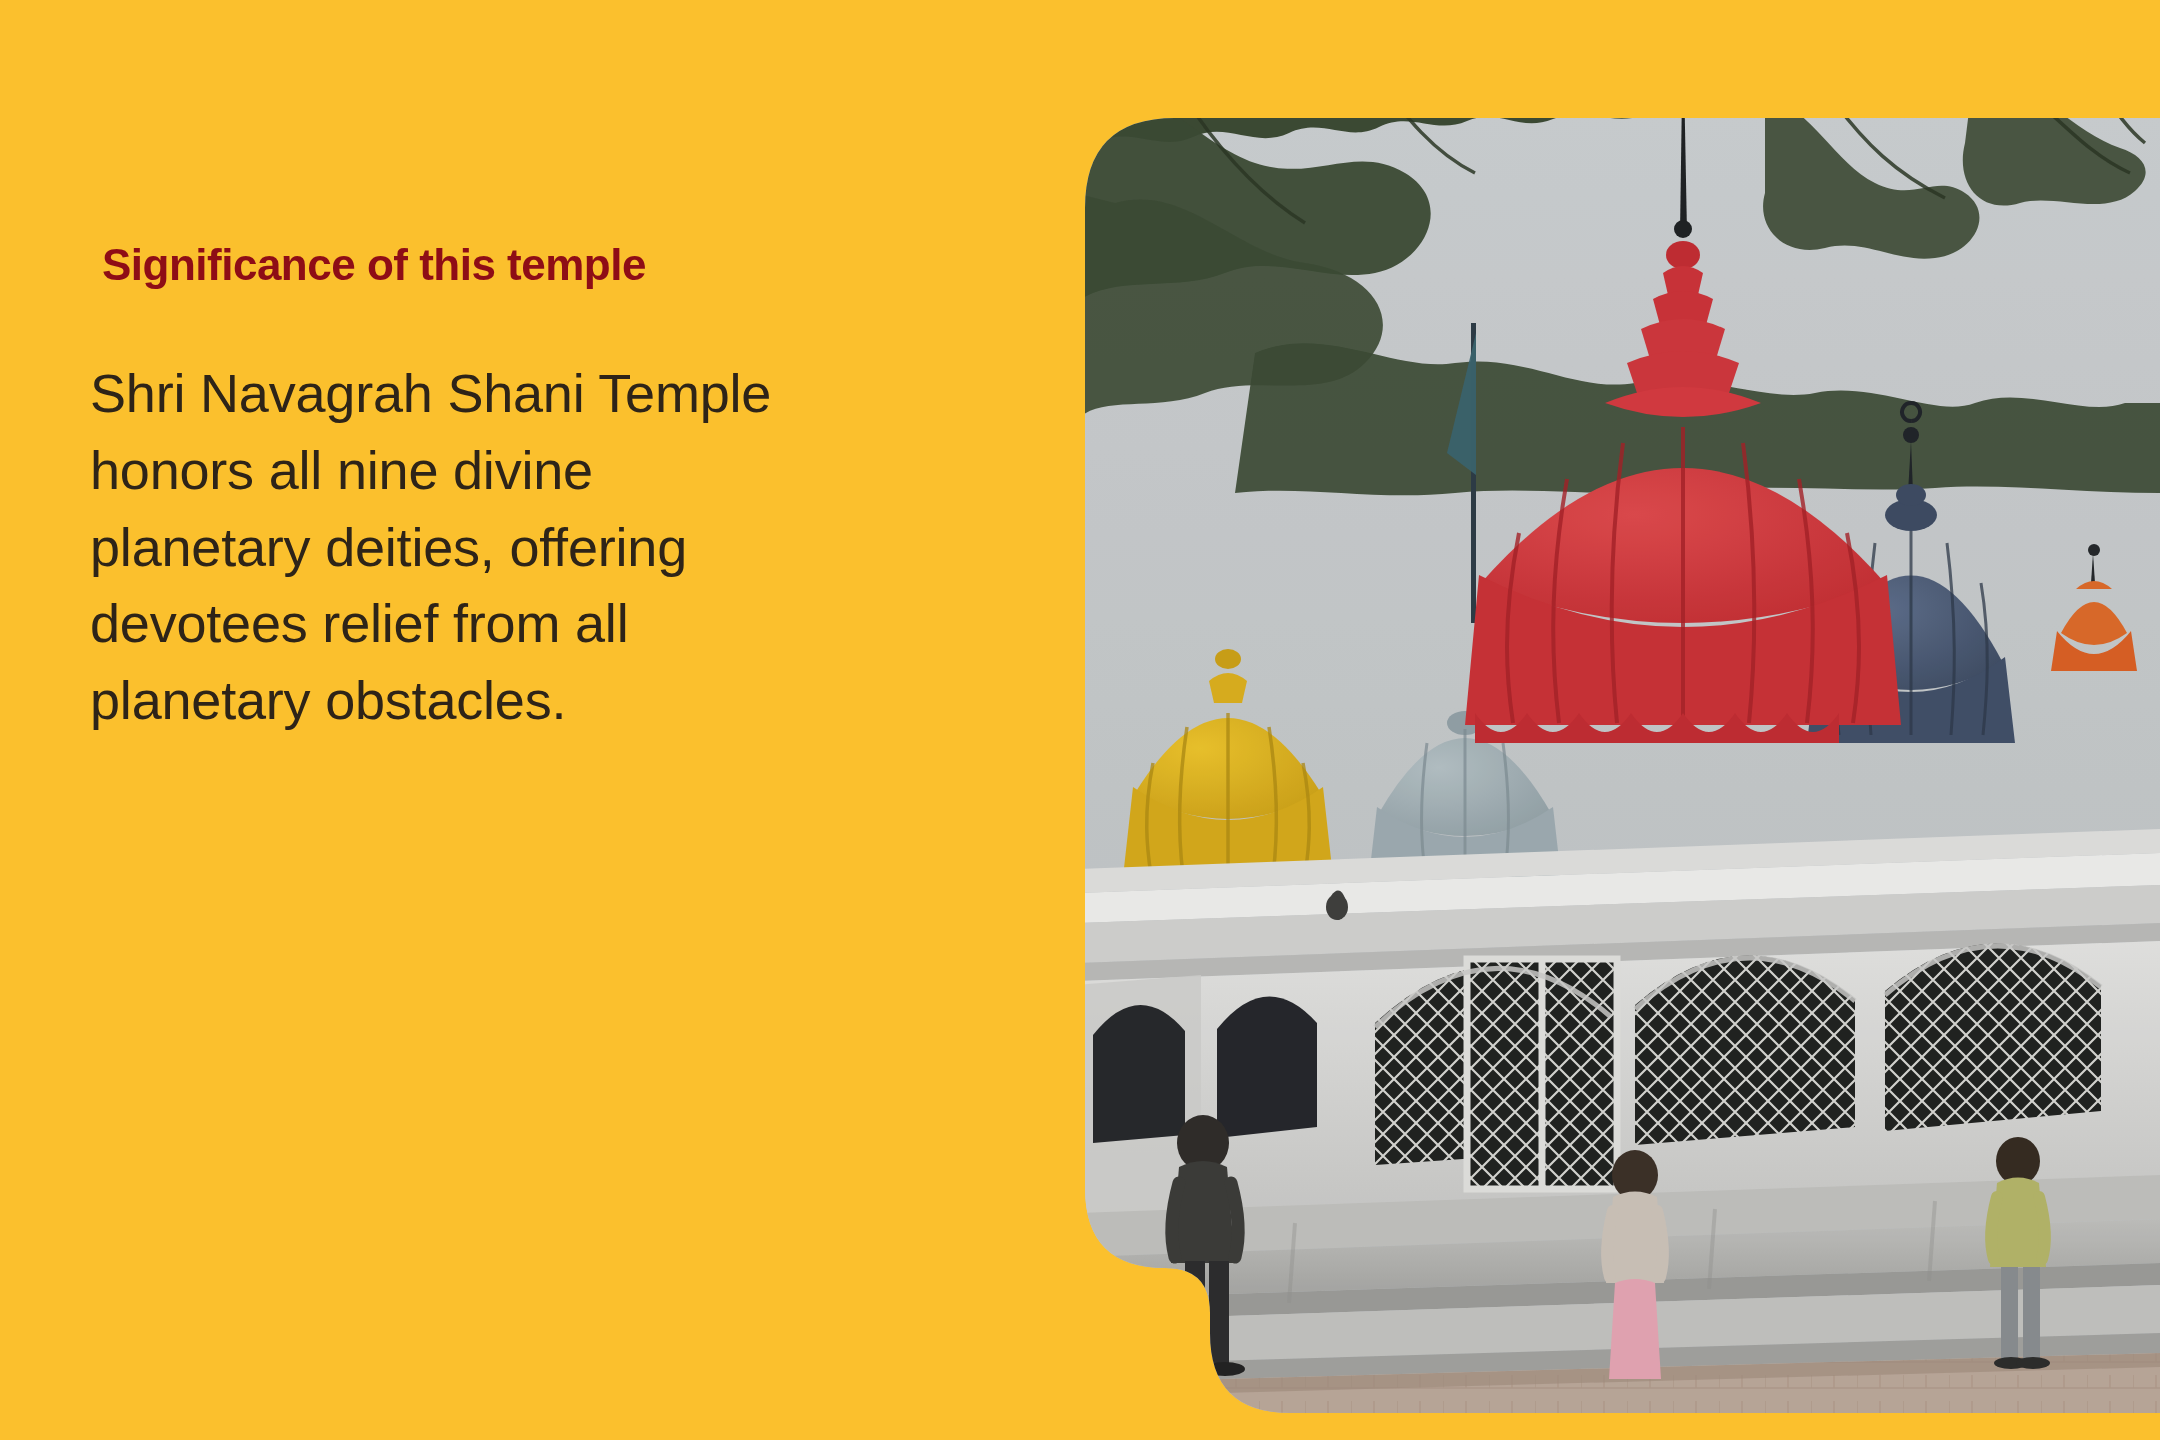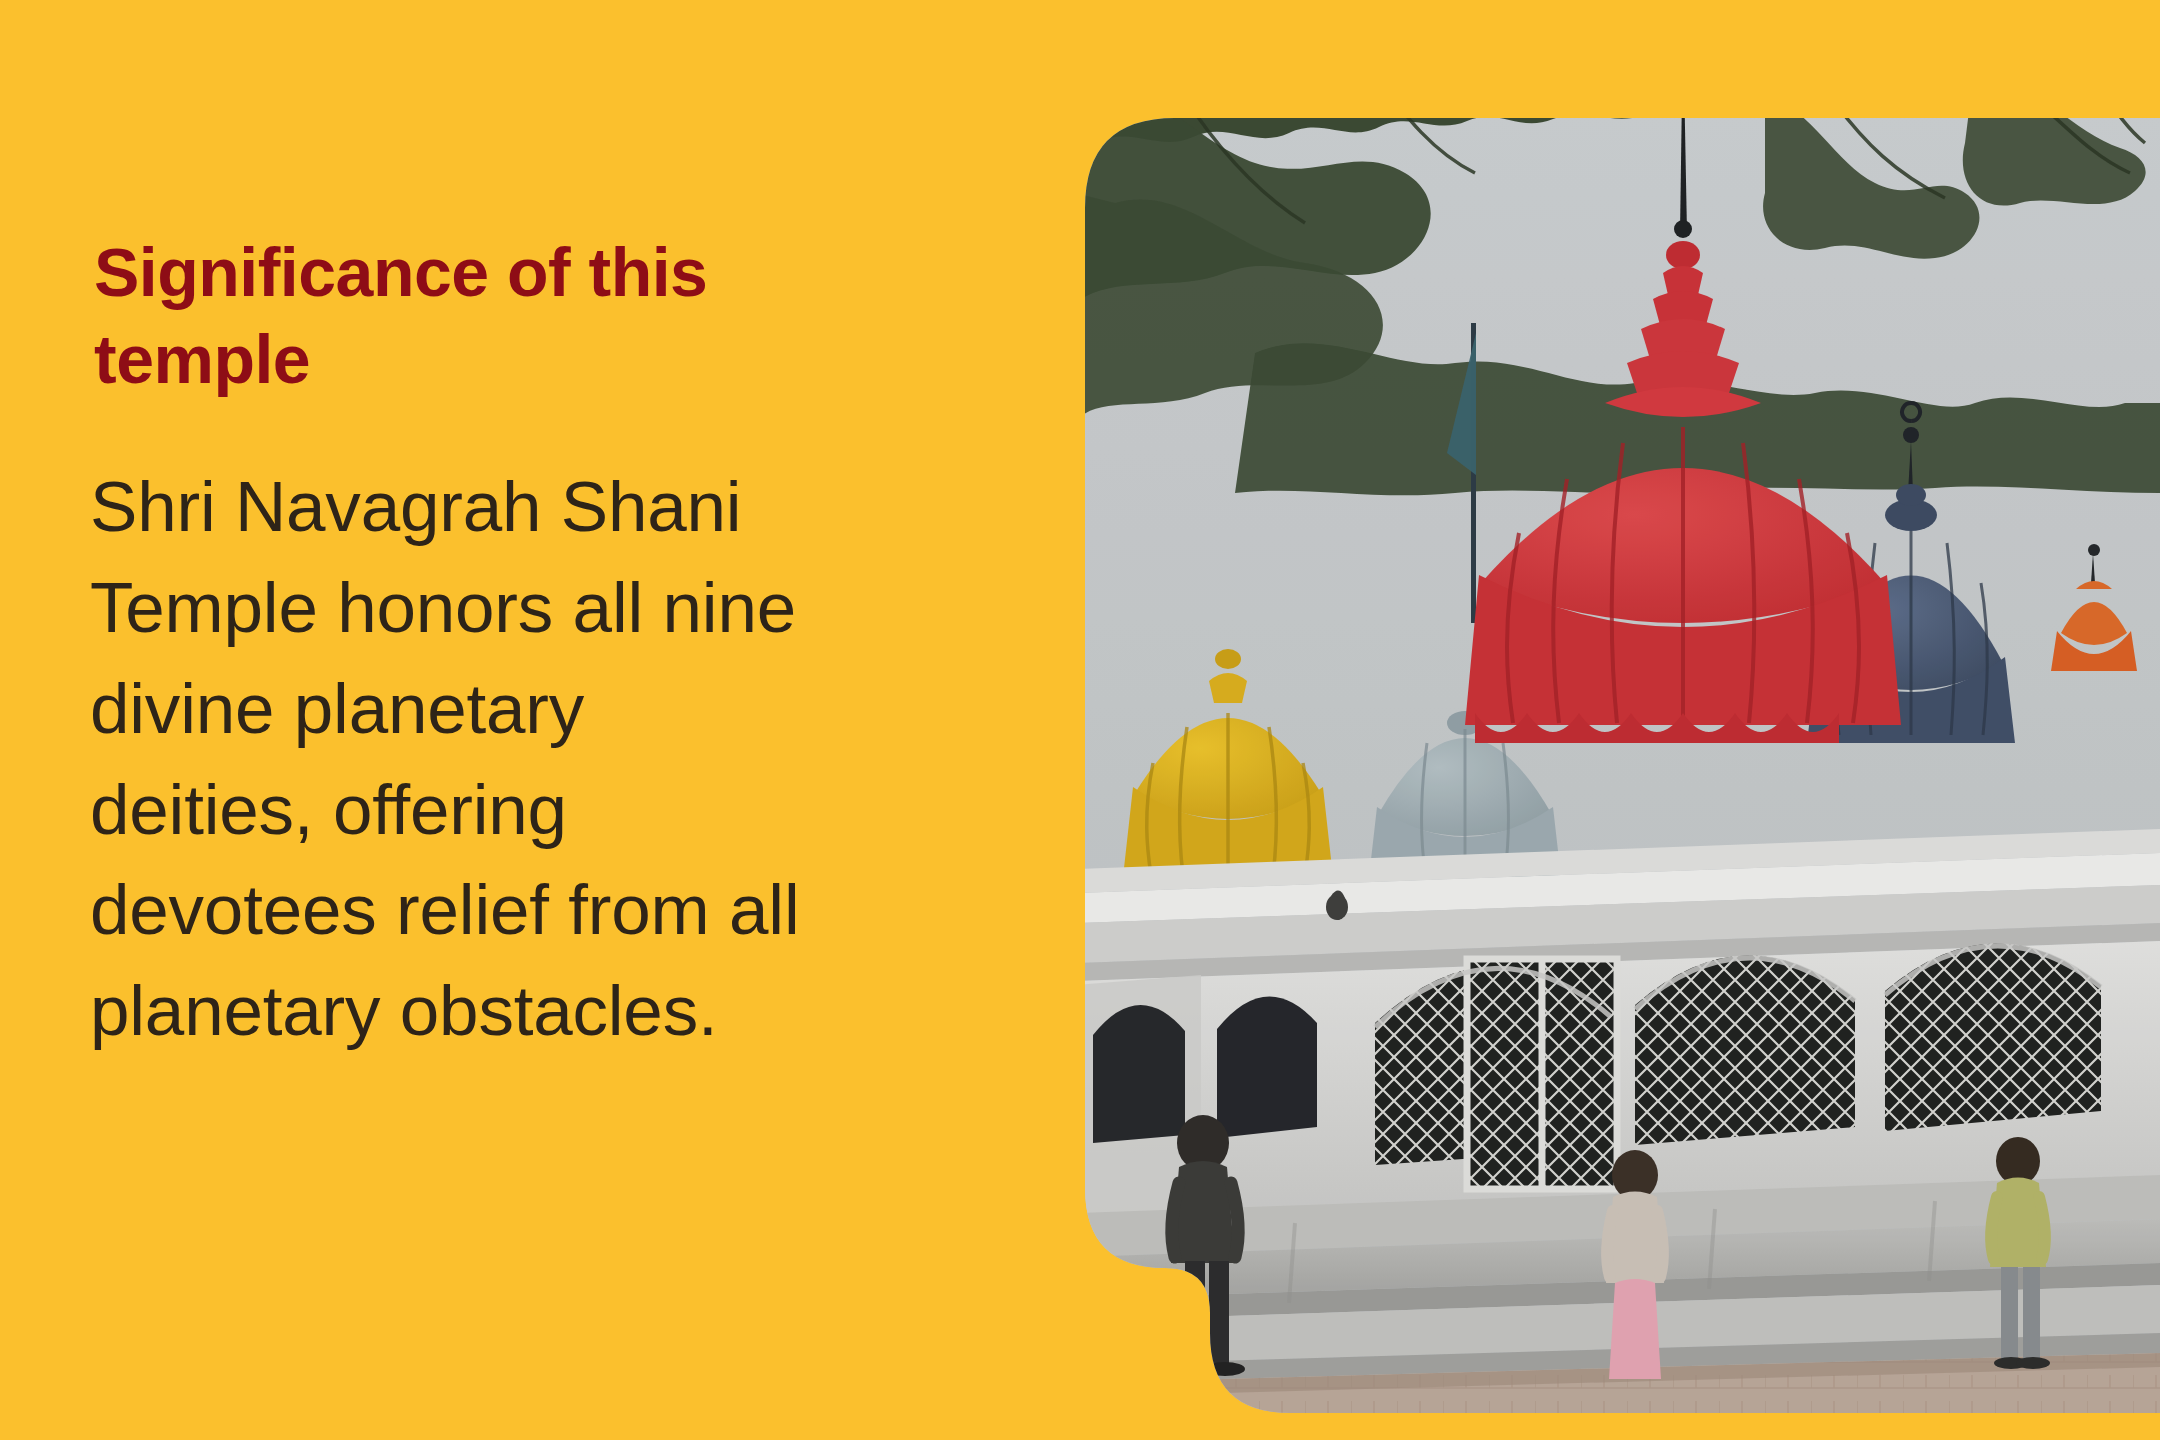--- a/index.html
+++ b/index.html
@@ -23,33 +23,33 @@
     top: 0;
     width: 1090px;
     height: 1440px;
     box-sizing: border-box;
     padding: 0 60px 0 90px;
     display: flex;
     flex-direction: column;
     justify-content: flex-start;
   }
   #heading {
-    margin: 4px;
+    margin: 12px;
     padding-top: 225px;
-    font-size: 68px;
+    font-size: 44px;
     line-height: 1.28;
     font-weight: bold;
     letter-spacing: -0.5px;
     color: #8e0d16;
     max-width: 760px;
   }
   #body-copy {
     margin: 0;
     padding-top: 50px;
-    font-size: 71px;
+    font-size: 54px;
     line-height: 1.42;
     font-weight: 400;
     letter-spacing: -0.2px;
     color: #2e2418;
     max-width: 720px;
   }
 
   
   #photo-panel {
     position: absolute;

